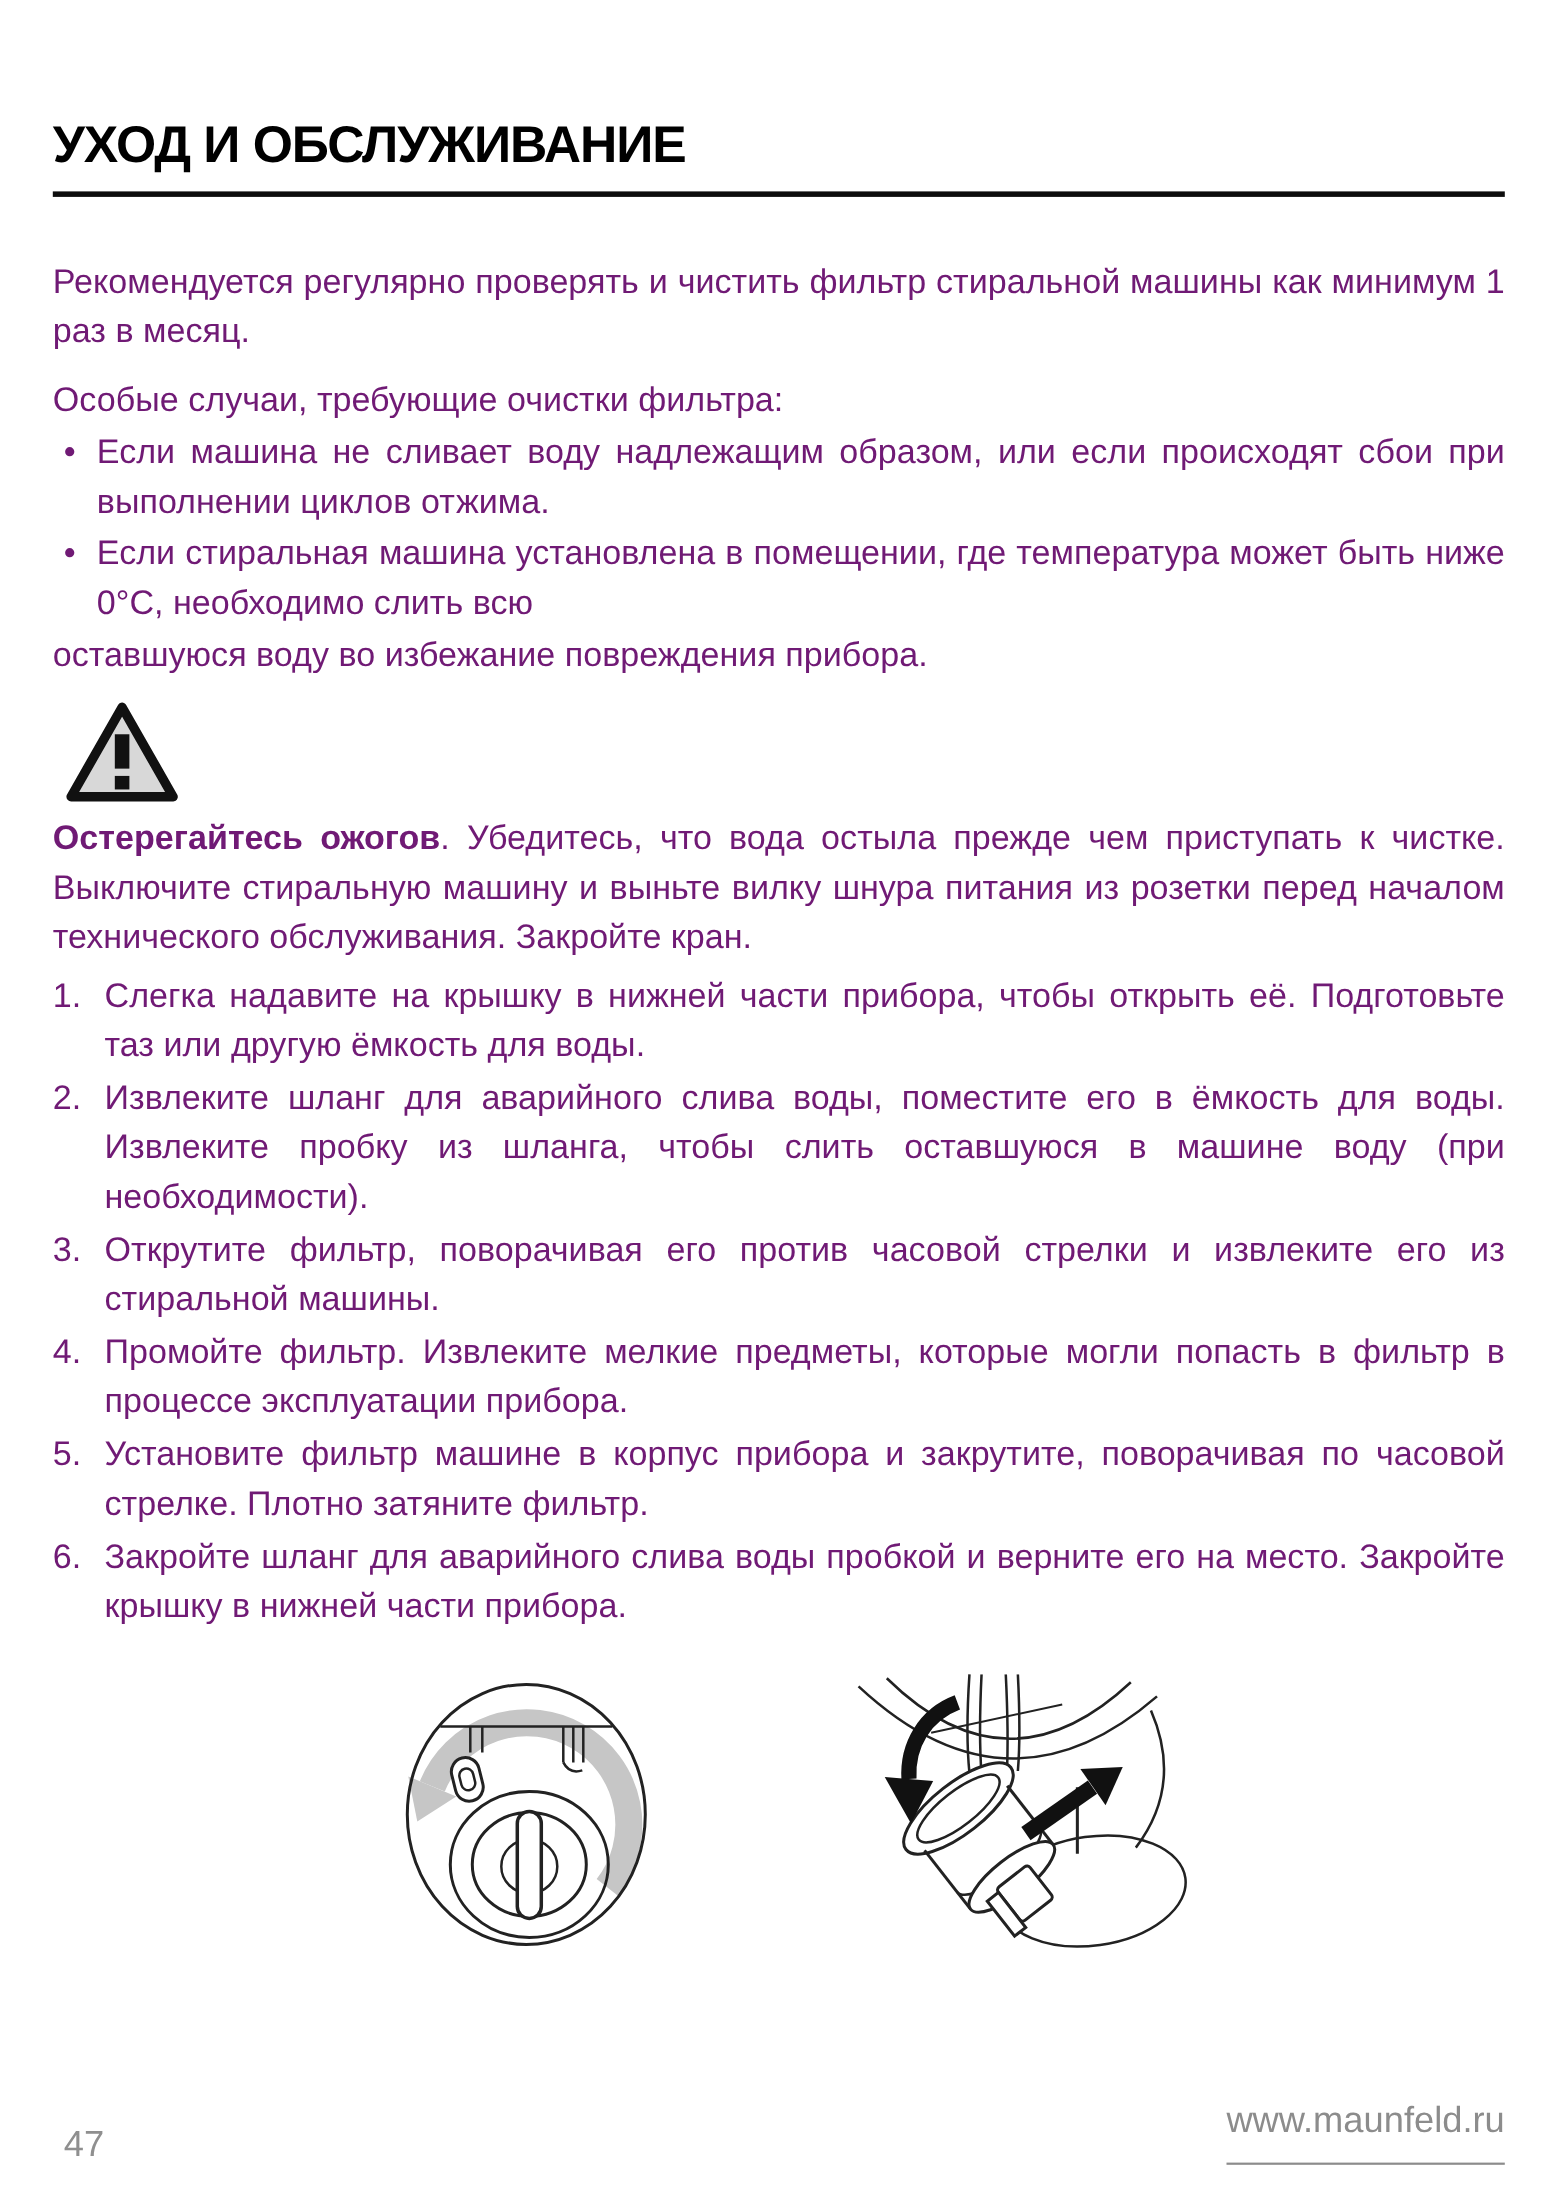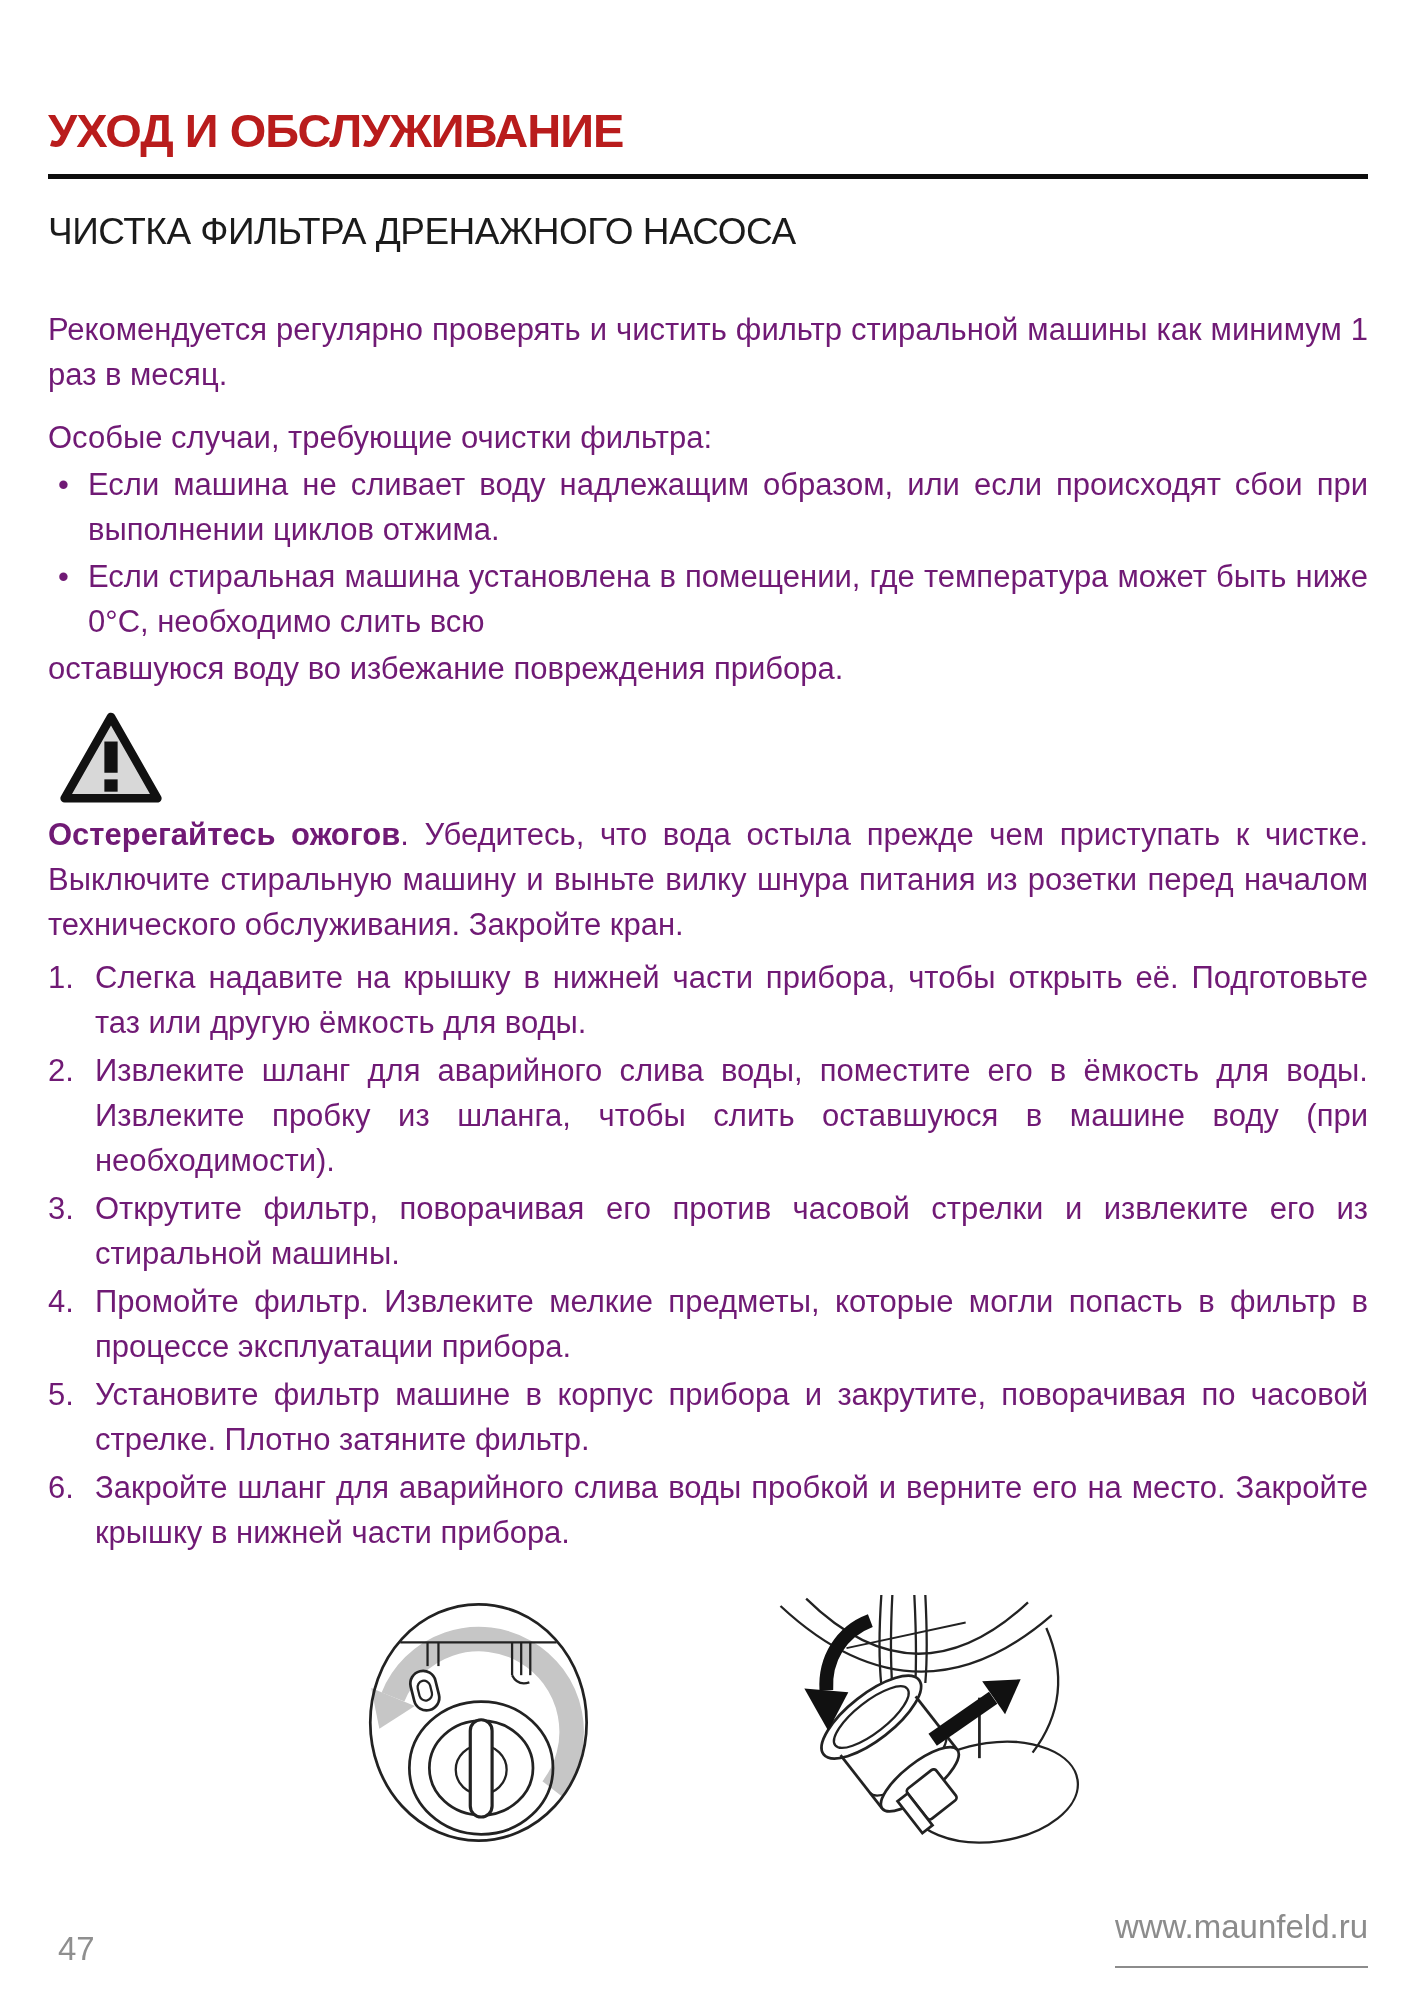--- a/index.html
+++ b/index.html
@@ -2,21 +2,21 @@
 <html><head>
 <meta charset="utf-8">
 <style>
   html,body{margin:0;padding:0;}
   body{
     width:1414px;height:2000px;position:relative;overflow:hidden;
     background:#ffffff;color:#1b1b1b;
     font-family:"Liberation Sans", sans-serif;
   }
   .page{padding:104px 46px 0 48px;}
-  .h1{font-size:47px;font-weight:700;color:#b91c1c;letter-spacing:-1px;line-height:1.15;}
+  .h1{font-size:47px;font-weight:700;color:#000000;letter-spacing:-1px;line-height:1.15;}
   .rule{height:5px;background:#0d0d0d;margin-top:16px;}
   .h2{font-size:37px;font-weight:400;color:#1b1b1b;margin-top:32px;letter-spacing:-0.5px;}
   .body-txt{font-size:31px;line-height:45px;color:#701a75;}
   .just{text-align:justify;}
   .intro{margin-top:54px;}
   .label{margin-top:18px;}
   .bullet{display:flex;margin-top:2px;}
   .bullet .marker{width:40px;padding-left:10px;box-sizing:border-box;flex-shrink:0;}
   .bullet .btext{flex:1;}
   .cont{margin-top:2px;}
@@ -35,21 +35,20 @@
   .site{font-size:33px;color:#8c8c8c;text-decoration:none;
         border-bottom:2px solid #8c8c8c;padding-bottom:20px;cursor:pointer;}
 </style>
 </head>
 <body>
 
 <div class="page">
 
   <div class="h1">УХОД И ОБСЛУЖИВАНИЕ</div>
   <div class="rule"></div>
-  <div class="h2">ЧИСТКА ФИЛЬТРА ДРЕНАЖНОГО НАСОСА</div>
 
   <div class="body-txt just intro">Рекомендуется регулярно проверять и чистить фильтр стиральной машины как минимум 1 раз в месяц.</div>
 
   <div class="body-txt label">Особые случаи, требующие очистки фильтра:</div>
 
   <div class="bullet body-txt">
     <span class="marker">•</span>
     <div class="btext just">Если машина не сливает воду надлежащим образом, или если происходят сбои при выполнении циклов отжима.</div>
   </div>
   <div class="bullet body-txt">

